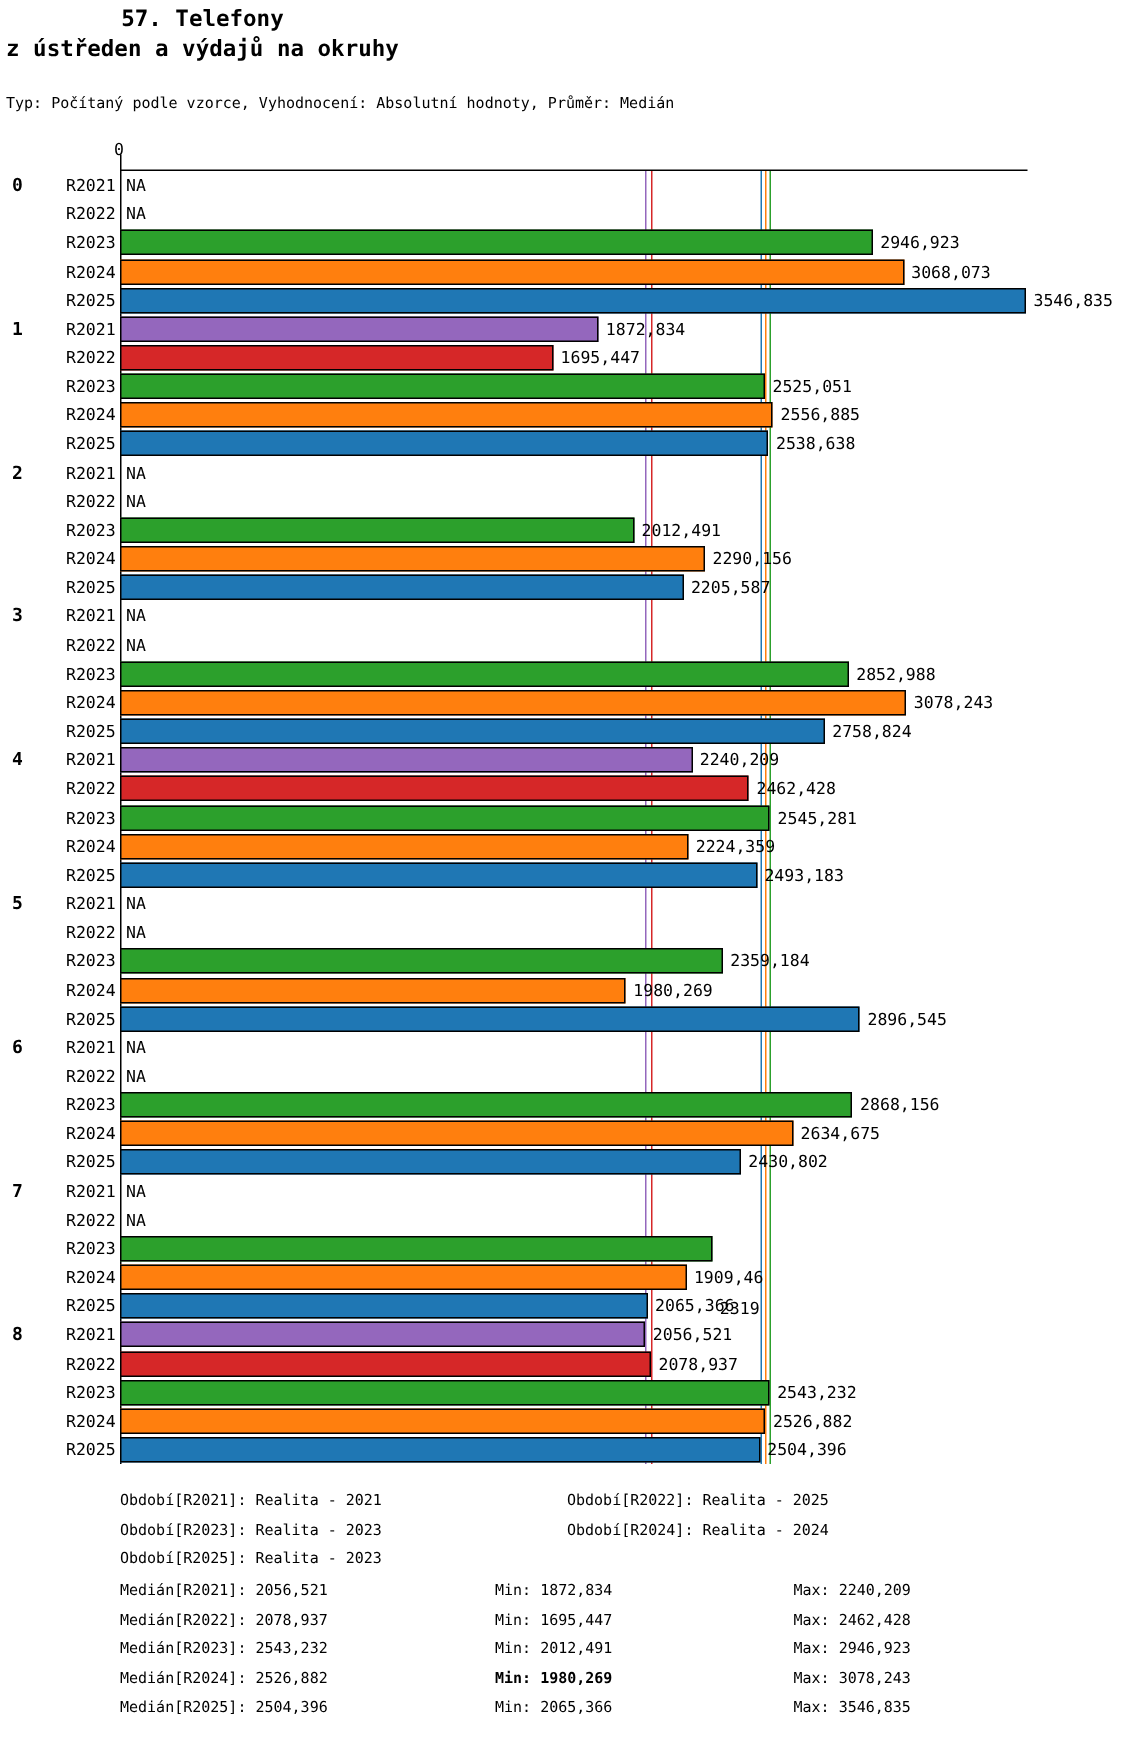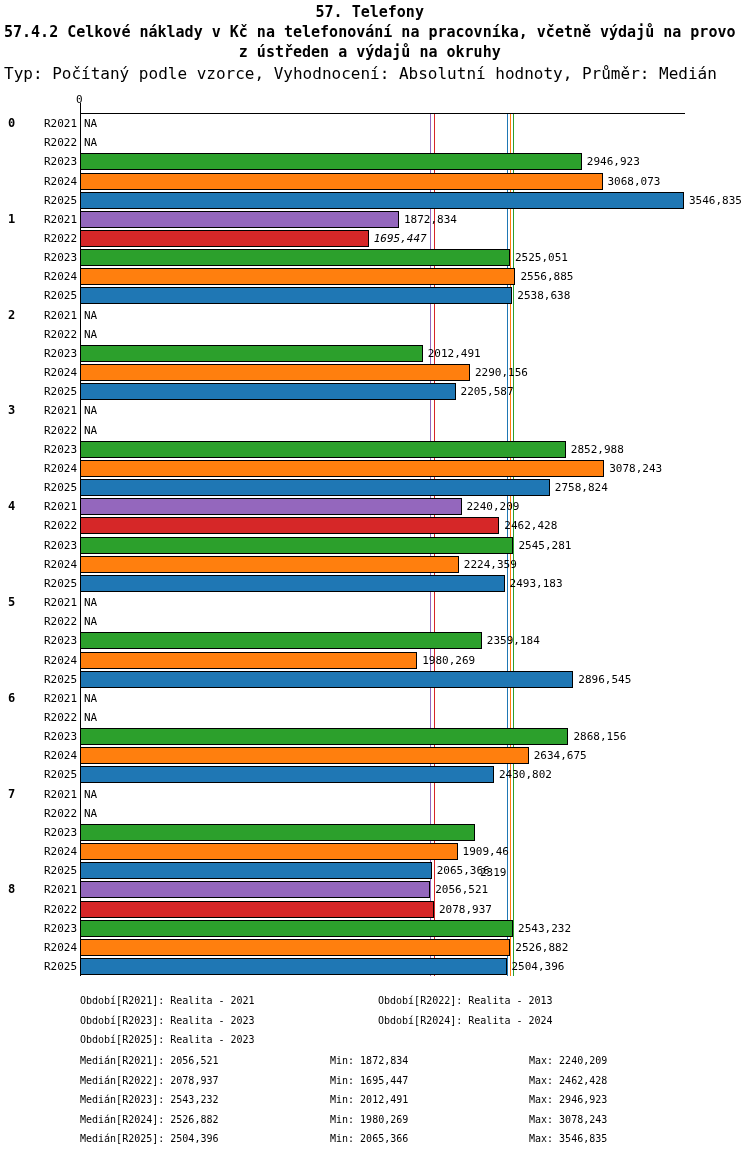--- a/index.html
+++ b/index.html
@@ -3,37 +3,36 @@
 <meta charset="utf-8">
 <style>
   * { margin:0; padding:0; box-sizing:border-box; }
   html,body { background:#fff; }
   #page {
     position:relative; width:750px; height:1158px; background:#ffffff;
     font-family:"DejaVu Sans Mono", monospace; color:#000; overflow:hidden;
   }
   .title-line { position:relative; font-size:15px; font-weight:bold; line-height:20px; white-space:pre;text-align:center; }
   #title-block { position:absolute; left:4px; top:2px; }
-  #subtitle { position:absolute; left:4px; top:64px; font-size:16px; white-space:pre; }
+  #subtitle { position:absolute; left:4px; top:64px; font-size:10px; white-space:pre; }
   .axis { position:absolute; background:#000; }
   .vline { position:absolute; width:1px; z-index:1; }
   .bar { position:absolute; border:1px solid #000; z-index:2; }
   .glabel { position:absolute; font-size:12px; font-weight:bold; line-height:13px; z-index:3; }
   .rlabel { position:absolute; font-size:11px; line-height:13px; z-index:3; white-space:pre;text-align:right; }
   .vlabel, .na { position:absolute; font-size:11px; line-height:13px; z-index:3; white-space:pre; }
   .ticklabel { position:absolute; font-size:11px; line-height:12px; z-index:3; }
   .legend-item, .stat-item { position:absolute; font-size:10px; line-height:13px; white-space:pre; }
 </style>
 </head>
 <body>
 
 <div id="page">
   <div id="title-block">
     <div class="title-line">57. Telefony</div>
-    <div class="title-line">57.4.2 Celkové náklady v Kč na telefonování na pracovníka, včetně výdajů na provo</div>
     <div class="title-line">z ústředen a výdajů na okruhy</div>
   </div>
   <div id="subtitle">Typ: Počítaný podle vzorce, Vyhodnocení: Absolutní hodnoty, Průměr: Medián</div>
 
   <div id="chart">
       <div class="vline" style="left: 430.2px; top: 114px; height: 862px; background: rgb(148, 103, 189);"></div>
       <div class="vline" style="left: 434px; top: 114px; height: 862px; background: rgb(214, 39, 40);"></div>
       <div class="vline" style="left: 513.1px; top: 114px; height: 862px; background: rgb(44, 160, 44);"></div>
       <div class="vline" style="left: 510.3px; top: 114px; height: 862px; background: rgb(255, 127, 14);"></div>
       <div class="vline" style="left: 506.5px; top: 114px; height: 862px; background: rgb(31, 119, 180);"></div>
@@ -53,21 +52,21 @@
       <div class="vlabel" style="left: 607.5px; top: 174.5px;">3068,073</div>
       <div class="rlabel" style="left: 44px; top: 193.6px;">R2025</div>
       <div class="bar" style="left: 80px; top: 191.6px; width: 604px; height: 17px; background: rgb(31, 119, 180);"></div>
       <div class="vlabel" style="left: 689px; top: 193.6px;">3546,835</div>
       <div class="glabel" style="left: 8px; top: 212.8px;">1</div>
       <div class="rlabel" style="left: 44px; top: 212.8px;">R2021</div>
       <div class="bar" style="left: 80px; top: 210.8px; width: 318.9px; height: 17px; background: rgb(148, 103, 189);"></div>
       <div class="vlabel" style="left: 403.9px; top: 212.8px;">1872,834</div>
       <div class="rlabel" style="left: 44px; top: 232px;">R2022</div>
       <div class="bar" style="left: 80px; top: 230px; width: 288.7px; height: 17px; background: rgb(214, 39, 40);"></div>
-      <div class="vlabel" style="left: 373.7px; top: 232px; font-style: italic;">1695,447</div>
+      <div class="vlabel" style="left: 373.7px; top: 232px;">1695,447</div>
       <div class="rlabel" style="left: 44px; top: 251.1px;">R2023</div>
       <div class="bar" style="left: 80px; top: 249.1px; width: 430px; height: 17px; background: rgb(44, 160, 44);"></div>
       <div class="vlabel" style="left: 515px; top: 251.1px;">2525,051</div>
       <div class="rlabel" style="left: 44px; top: 270.3px;">R2024</div>
       <div class="bar" style="left: 80px; top: 268.3px; width: 435.4px; height: 17px; background: rgb(255, 127, 14);"></div>
       <div class="vlabel" style="left: 520.4px; top: 270.3px;">2556,885</div>
       <div class="rlabel" style="left: 44px; top: 289.4px;">R2025</div>
       <div class="bar" style="left: 80px; top: 287.4px; width: 432.3px; height: 17px; background: rgb(31, 119, 180);"></div>
       <div class="vlabel" style="left: 517.3px; top: 289.4px;">2538,638</div>
       <div class="glabel" style="left: 8px; top: 308.6px;">2</div>
@@ -168,35 +167,35 @@
       <div class="vlabel" style="left: 518.1px; top: 921.7px;">2543,232</div>
       <div class="rlabel" style="left: 44px; top: 940.9px;">R2024</div>
       <div class="bar" style="left: 80px; top: 938.9px; width: 430.3px; height: 17px; background: rgb(255, 127, 14);"></div>
       <div class="vlabel" style="left: 515.3px; top: 940.9px;">2526,882</div>
       <div class="rlabel" style="left: 44px; top: 960px;">R2025</div>
       <div class="bar" style="left: 80px; top: 958px; width: 426.5px; height: 17px; background: rgb(31, 119, 180);"></div>
       <div class="vlabel" style="left: 511.5px; top: 960px; text-align: right;">2504,396</div>
     </div>
   <div id="legend">
       <div class="legend-item" style="left: 80px; top: 994px;">Období[R2021]: Realita - 2021</div>
-      <div class="legend-item" style="left: 378px; top: 994px;">Období[R2022]: Realita - 2013</div>
+      <div class="legend-item" style="left: 378px; top: 994px;">Období[R2022]: Realita - 2025</div>
       <div class="legend-item" style="left: 80px; top: 1013.7px;">Období[R2023]: Realita - 2023</div>
       <div class="legend-item" style="left: 378px; top: 1013.7px;">Období[R2024]: Realita - 2024</div>
       <div class="legend-item" style="left: 80px; top: 1033.4px;">Období[R2025]: Realita - 2023</div>
     </div>
   <div id="stats">
       <div class="stat-item" style="left: 80px; top: 1054px;">Medián[R2021]: 2056,521</div>
       <div class="stat-item" style="left: 330px; top: 1054px;">Min: 1872,834</div>
       <div class="stat-item" style="left: 529px; top: 1054px;">Max: 2240,209</div>
       <div class="stat-item" style="left: 80px; top: 1073.6px;">Medián[R2022]: 2078,937</div>
       <div class="stat-item" style="left: 330px; top: 1073.6px;">Min: 1695,447</div>
       <div class="stat-item" style="left: 529px; top: 1073.6px;">Max: 2462,428</div>
       <div class="stat-item" style="left: 80px; top: 1093.2px;">Medián[R2023]: 2543,232</div>
       <div class="stat-item" style="left: 330px; top: 1093.2px;">Min: 2012,491</div>
       <div class="stat-item" style="left: 529px; top: 1093.2px;">Max: 2946,923</div>
       <div class="stat-item" style="left: 80px; top: 1112.8px;">Medián[R2024]: 2526,882</div>
-      <div class="stat-item" style="left: 330px; top: 1112.8px;">Min: 1980,269</div>
+      <div class="stat-item" style="left: 330px; top: 1112.8px; font-weight: bold;">Min: 1980,269</div>
       <div class="stat-item" style="left: 529px; top: 1112.8px;">Max: 3078,243</div>
       <div class="stat-item" style="left: 80px; top: 1132.4px;">Medián[R2025]: 2504,396</div>
       <div class="stat-item" style="left: 330px; top: 1132.4px;">Min: 2065,366</div>
       <div class="stat-item" style="left: 529px; top: 1132.4px;">Max: 3546,835</div>
     </div>
 </div>
 
 </body></html>

